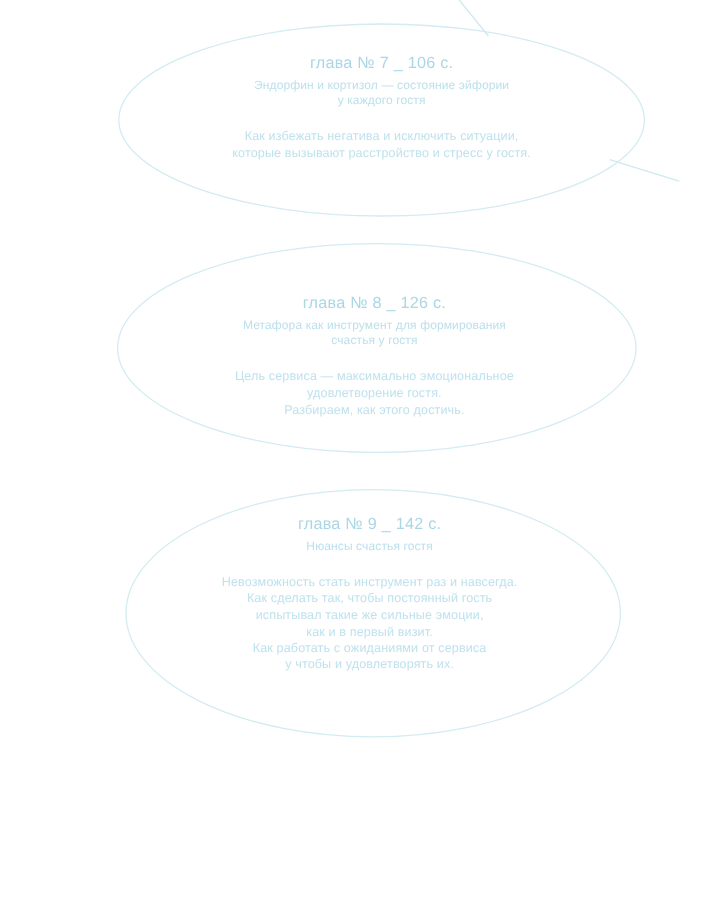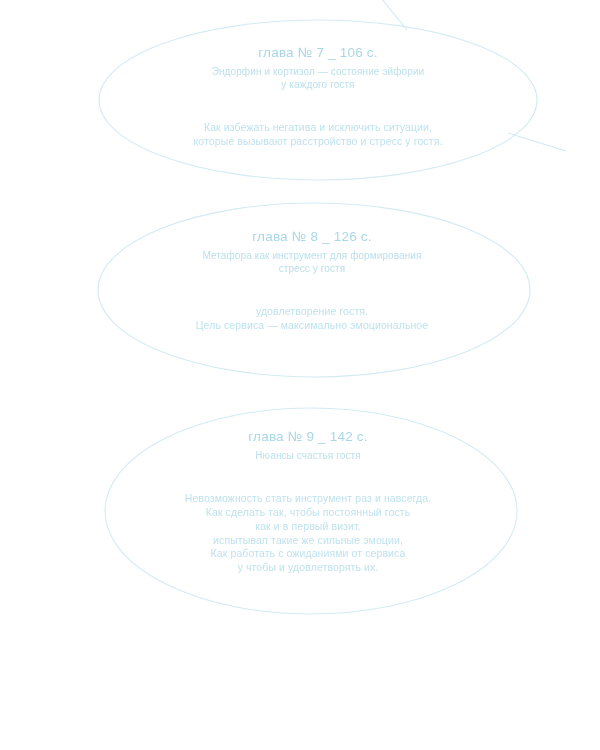--- a/index.html
+++ b/index.html
@@ -54,35 +54,35 @@
     letter-spacing: 0.1px;
   }
 
   .chapter-subtitle .ln {
     display: block;
   }
 
   .chapter-desc {
     font-size: 10.5px;
     color: #bfe2ee;
-    margin: 13px;
+    margin: 0;
     letter-spacing: 0.1px;
   }
 
   .chapter-desc .ln {
     display: block;
   }
 
   .desc-gap {
     height: 17px;
   }
 
   
   #block-1 { left: 118px; top: 44px;  width: 400px; }
-  #block-2 { left: 112px; top: 228px; width: 400px; }
+  #block-2 { left: 112px; top: 244px; width: 400px; }
   #block-3 { left: 108px; top: 428px; width: 400px; text-align: center; }
 </style>
 </head>
 <body>
 
 <div id="canvas">
 
   <svg class="ellipse-svg" viewBox="0 0 600 750" xmlns="http://www.w3.org/2000/svg">
 
     <line x1="381" y1="-2" x2="407" y2="30" stroke="#cfe9f1" stroke-width="1.1"></line>
@@ -104,38 +104,39 @@
     <div class="chapter-desc">
       <span class="ln">Как избежать негатива и исключить ситуации,</span>
       <span class="ln">которые вызывают расстройство и стресс у гостя.</span>
     </div>
   </div>
 
   <div class="chapter-block" id="block-2">
     <div class="chapter-title">глава № 8 _ 126 с.</div>
     <div class="chapter-subtitle">
       <span class="ln">Метафора как инструмент для формирования</span>
-      <span class="ln">стресс у гостя</span>
+      <span class="ln">счастья у гостя</span>
     </div>
     <div class="desc-gap"></div>
     <div class="chapter-desc">
+      <span class="ln">Цель сервиса — максимально эмоциональное</span>
       <span class="ln">удовлетворение гостя.</span>
-      <span class="ln">Цель сервиса — максимально эмоциональное</span>
+      <span class="ln">Разбираем, как этого достичь.</span>
     </div>
   </div>
 
   <div class="chapter-block" id="block-3">
     <div class="chapter-title">глава № 9 _ 142 с.</div>
     <div class="chapter-subtitle">
       <span class="ln">Нюансы счастья гостя</span>
     </div>
     <div class="desc-gap"></div>
     <div class="chapter-desc">
       <span class="ln">Невозможность стать инструмент раз и навсегда.</span>
       <span class="ln">Как сделать так, чтобы постоянный гость</span>
+      <span class="ln">испытывал такие же сильные эмоции,</span>
       <span class="ln">как и в первый визит.</span>
-      <span class="ln">испытывал такие же сильные эмоции,</span>
       <span class="ln">Как работать с ожиданиями от сервиса</span>
       <span class="ln">у чтобы и удовлетворять их.</span>
     </div>
   </div>
 
 </div>
 
 </body></html>

